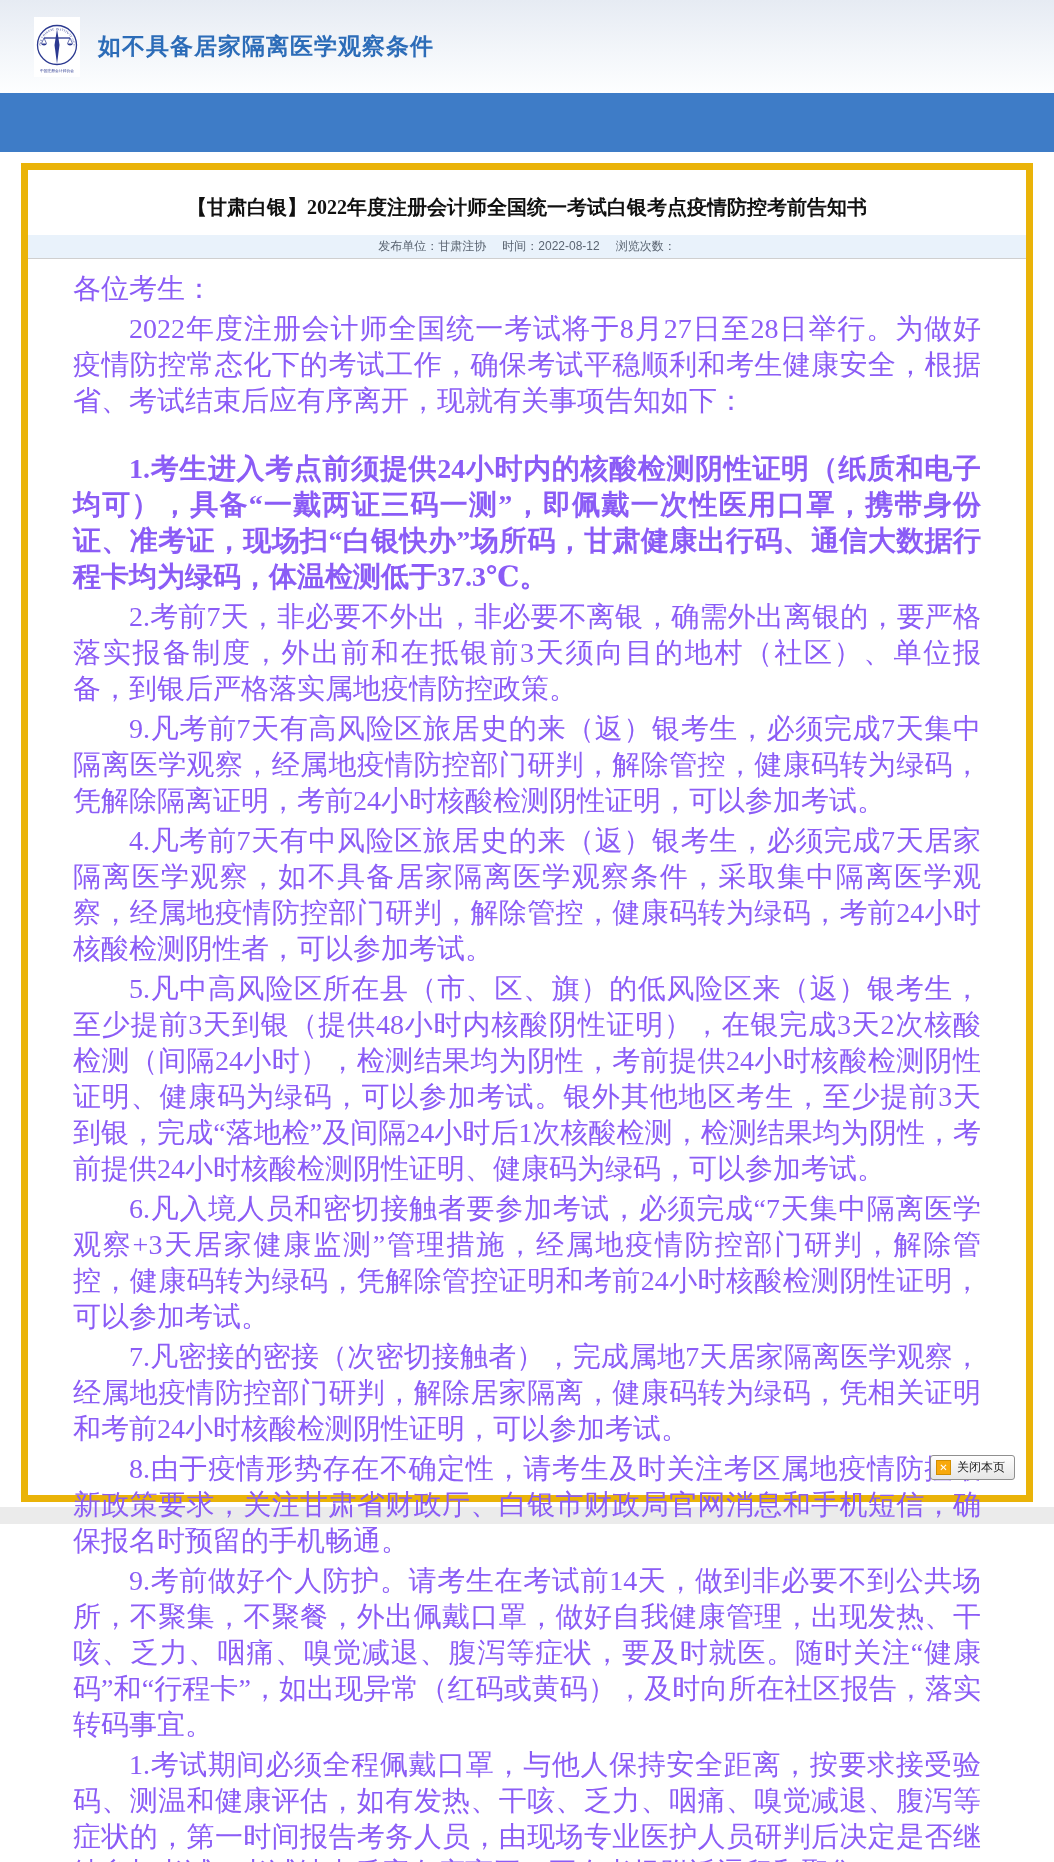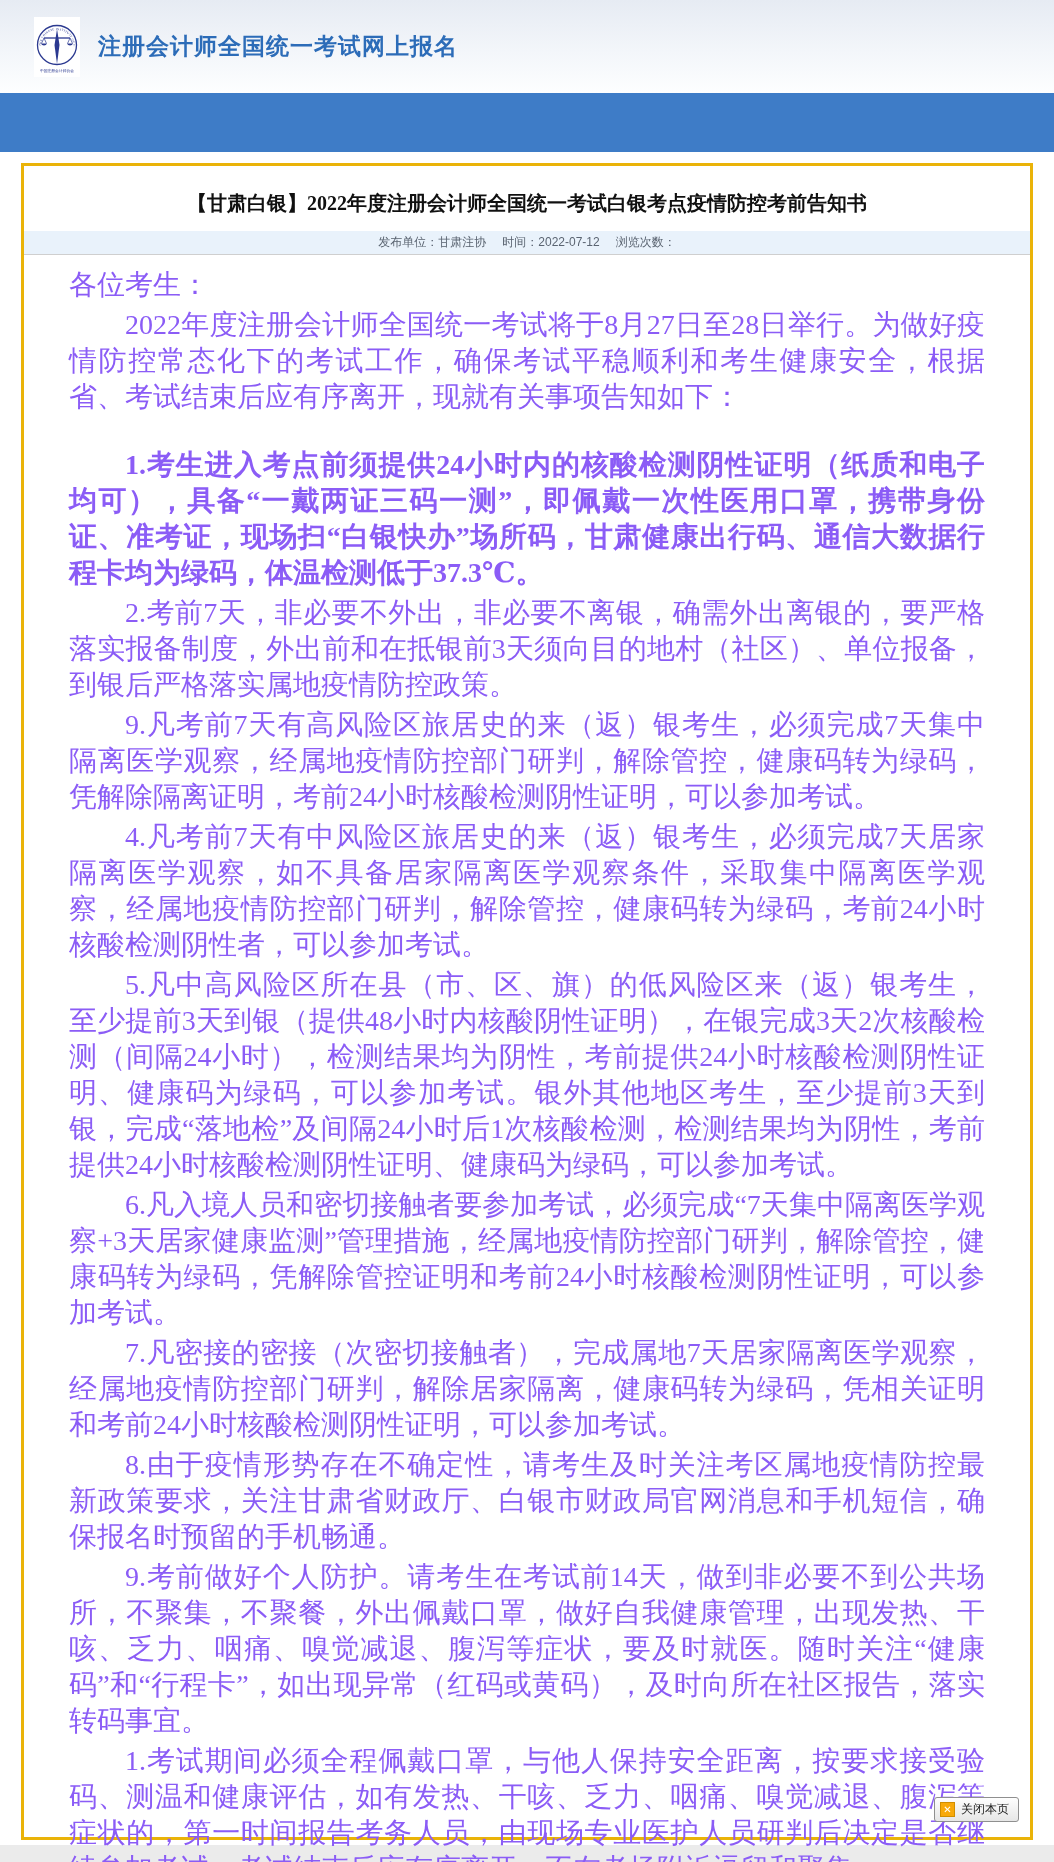--- a/index.html
+++ b/index.html
@@ -34,24 +34,24 @@
     letter-spacing: 1px;
   }
 
   
   .blue-bar { height: 59px; background: #3e7cc7; }
 
   
   .content-box {
     position: relative;
     width: 1012px;
-    height: 1677px;
+    height: 1339px;
     margin: 11px auto 0;
     background: #ffffff;
-    border: 3px solid #eab308;
+    border: 7px solid #eab308;
   }
   .article-title {
     margin-top: 24px;
     text-align: center;
     font-size: 20px;
     font-weight: bold;
     color: #101010;
   }
   .meta-bar {
     margin-top: 14px;
@@ -131,30 +131,30 @@
         </defs>
       <text font-size="3" fill="#2b3990" letter-spacing="0.3"><textPath href="#arcT">THE CHINESE INSTITUTE OF CERTIFIED PUBLIC ACCOUNTANTS</textPath></text>
       <polygon points="23,12 25.5,28 23,47 20.5,28" fill="#2b3990"></polygon>
       <path d="M10,21 L36,21" stroke="#2b3990" stroke-width="1.3"></path>
       <path d="M10,21 L7.5,26.5 M10,21 L12.5,26.5 M36,21 L33.5,26.5 M36,21 L38.5,26.5" stroke="#2b3990" stroke-width="0.7"></path>
       <path d="M7,26.5 A3.2,3.2 0 0 0 13,26.5 Z" fill="#2b3990"></path>
       <path d="M33,26.5 A3.2,3.2 0 0 0 39,26.5 Z" fill="#2b3990"></path>
       <text x="23" y="55" font-size="3.8" text-anchor="middle" fill="#2b3990">中国注册会计师协会</text>
     </svg>
   </div>
-  <div class="site-title">注册会计师全国统一考试网上报名</div>
+  <div class="site-title">如不具备居家隔离医学观察条件</div>
 </header>
 
 <div class="blue-bar"></div>
 
 <main class="content-box">
   <h1 class="article-title">【甘肃白银】2022年度注册会计师全国统一考试白银考点疫情防控考前告知书</h1>
 
   <div class="meta-bar">
-    <span>发布单位：</span><span>甘肃注协</span><span class="sep"></span><span>时间：</span><span>2022-07-12</span><span class="sep"></span><span>浏览次数：</span>
+    <span>发布单位：</span><span>甘肃注协</span><span class="sep"></span><span>时间：</span><span>2022-08-12</span><span class="sep"></span><span>浏览次数：</span>
   </div>
 
   <div class="article-body">
     <p>各位考生：</p>
     <p class="indent">2022年度注册会计师全国统一考试将于8月27日至28日举行。为做好疫情防控常态化下的考试工作，确保考试平稳顺利和考生健康安全，根据省、考试结束后应有序离开，现就有关事项告知如下：</p>
     <p class="indent bold">1.考生进入考点前须提供24小时内的核酸检测阴性证明（纸质和电子均可），具备“一戴两证三码一测”，即佩戴一次性医用口罩，携带身份证、准考证，现场扫“白银快办”场所码，甘肃健康出行码、通信大数据行程卡均为绿码，体温检测低于37.3℃。</p>
     <p class="indent">2.考前7天，非必要不外出，非必要不离银，确需外出离银的，要严格落实报备制度，外出前和在抵银前3天须向目的地村（社区）、单位报备，到银后严格落实属地疫情防控政策。</p>
     <p class="indent">9.凡考前7天有高风险区旅居史的来（返）银考生，必须完成7天集中隔离医学观察，经属地疫情防控部门研判，解除管控，健康码转为绿码，凭解除隔离证明，考前24小时核酸检测阴性证明，可以参加考试。</p>
     <p class="indent">4.凡考前7天有中风险区旅居史的来（返）银考生，必须完成7天居家隔离医学观察，如不具备居家隔离医学观察条件，采取集中隔离医学观察，经属地疫情防控部门研判，解除管控，健康码转为绿码，考前24小时核酸检测阴性者，可以参加考试。</p>
     <p class="indent">5.凡中高风险区所在县（市、区、旗）的低风险区来（返）银考生，至少提前3天到银（提供48小时内核酸阴性证明），在银完成3天2次核酸检测（间隔24小时），检测结果均为阴性，考前提供24小时核酸检测阴性证明、健康码为绿码，可以参加考试。银外其他地区考生，至少提前3天到银，完成“落地检”及间隔24小时后1次核酸检测，检测结果均为阴性，考前提供24小时核酸检测阴性证明、健康码为绿码，可以参加考试。</p>

